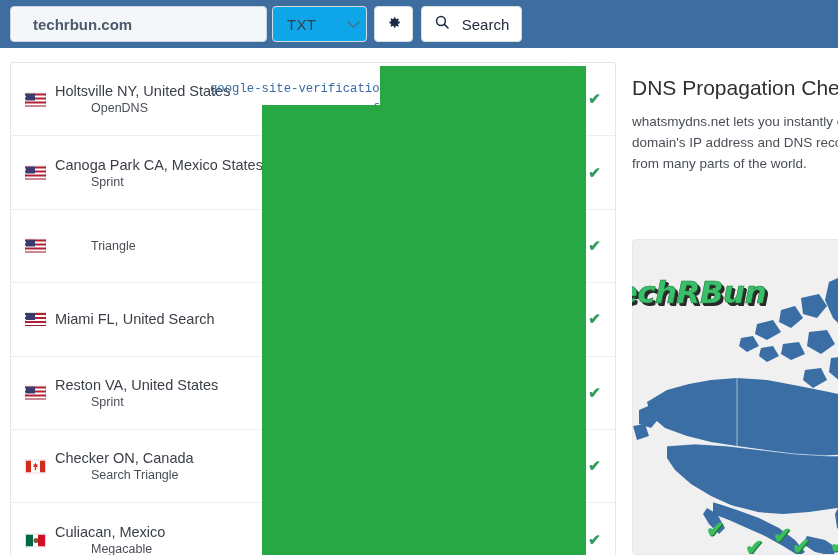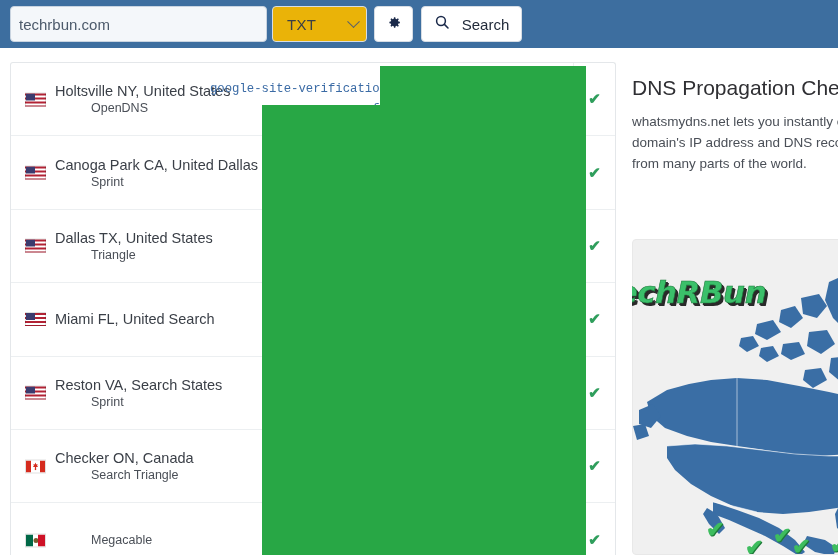--- a/index.html
+++ b/index.html
@@ -20,27 +20,28 @@
     padding-left: 10px;
   }
   #search-input {
     width: 257px; height: 36px;
     border: 1px solid #c9d4e0;
     border-radius: 4px;
     background: #f4f7fa;
     font-family: "Liberation Sans", sans-serif;
     font-size: 15px;
     color: #4c5a6b;
-    padding: 0 8px;
+    padding: 0 22px;
     outline: none;
+    font-weight: bold;
   }
   #type-select {
     position: absolute; left: 272px; top: 6px;
     width: 95px; height: 36px;
-    background: #eab308;
+    background: #0ea5e9;
     border: 1px solid #d7dde4;
     border-radius: 4px;
     display: flex; align-items: center;
     padding: 0 8px 0 14px;
     cursor: pointer;
   }
   #type-select .sel-val {
     flex: 1;
     font-size: 15px; color: #3a3f47;
     letter-spacing: .3px;
@@ -279,37 +280,36 @@
         <span class="rec-line">v=spf1</span>
       </div>
       <div class="check-cell">
         <span style="color: rgb(47, 158, 92); font-size: 15px; font-weight: bold;">✔</span>
       </div>
     </div>
     <div class="row">
       <div class="loc-block">
         <span class="flag flag-us"></span>
         <div class="loc-text">
-          <div class="city">Canoga Park CA, United Dallas</div>
+          <div class="city">Canoga Park CA, Mexico States</div>
           <div class="isp">Sprint</div>
         </div>
       </div>
       <div class="rec-block">
         <span class="rec-line">goo</span>
         <span class="rec-line">v=s</span>
       </div>
       <div class="check-cell">
         <span style="color: rgb(47, 158, 92); font-size: 15px; font-weight: bold;">✔</span>
       </div>
     </div>
     <div class="row">
       <div class="loc-block">
         <span class="flag flag-us"></span>
         <div class="loc-text">
-          <div class="city">Dallas TX, United States</div>
           <div class="isp">Triangle</div>
         </div>
       </div>
       <div class="rec-block">
         <span class="rec-line">google-si</span>
         <span class="rec-line">v=spf1 +a</span>
       </div>
       <div class="check-cell">
         <span style="color: rgb(47, 158, 92); font-size: 15px; font-weight: bold;">✔</span>
       </div>
@@ -326,21 +326,21 @@
         <span class="rec-line">v=spf1 +a</span>
       </div>
       <div class="check-cell">
         <span style="color: rgb(47, 158, 92); font-size: 15px; font-weight: bold;">✔</span>
       </div>
     </div>
     <div class="row">
       <div class="loc-block">
         <span class="flag flag-us"></span>
         <div class="loc-text">
-          <div class="city">Reston VA, Search States</div>
+          <div class="city">Reston VA, United States</div>
           <div class="isp">Sprint</div>
         </div>
       </div>
       <div class="rec-block">
         <span class="rec-line">google-s</span>
         <span class="rec-line">v=spf1 +</span>
       </div>
       <div class="check-cell">
         <span style="color: rgb(47, 158, 92); font-size: 15px; font-weight: bold;">✔</span>
       </div>
@@ -362,20 +362,21 @@
       <div class="check-cell">
         <span style="color: rgb(47, 158, 92); font-size: 15px; font-weight: bold;">✔</span>
       </div>
     </div>
     <div class="row">
       <div class="loc-block">
         <span class="flag flag-mx">
           <span class="leaf"></span>
         </span>
         <div class="loc-text">
+          <div class="city">Culiacan, Mexico</div>
           <div class="isp">Megacable</div>
         </div>
       </div>
       <div class="rec-block">
         <span class="rec-line">google-site-veri</span>
         <span class="rec-line">v=spf1 +a +mx +</span>
       </div>
       <div class="check-cell">
         <span style="color: rgb(47, 158, 92); font-size: 15px; font-weight: bold;">✔</span>
       </div>

